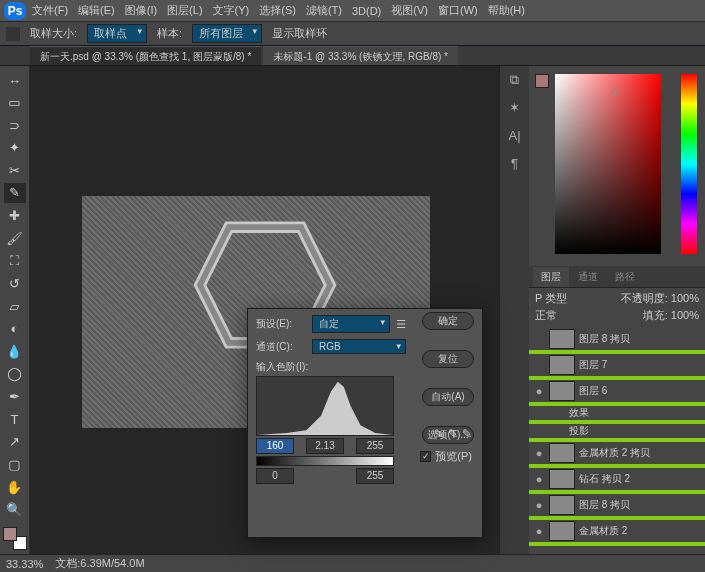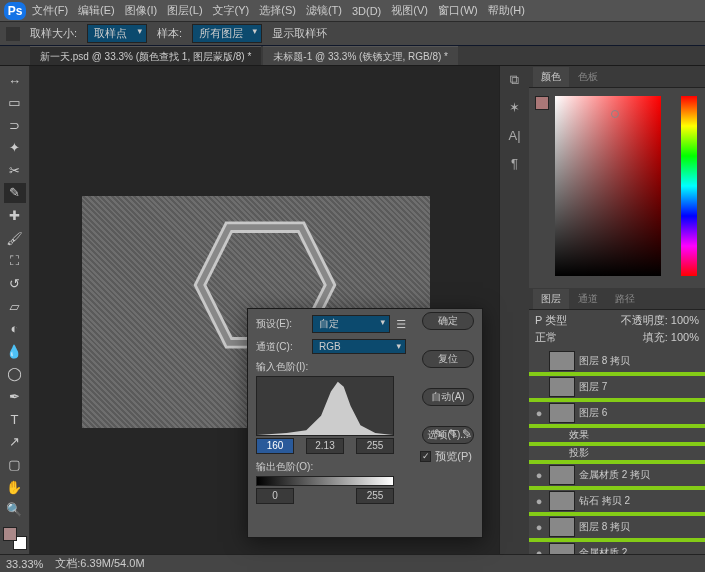--- a/index.html
+++ b/index.html
@@ -138,24 +138,20 @@
   </div>
 
   <div class="dock">
     <div>⧉</div>
     <div>✶</div>
     <div>A|</div>
     <div>¶</div>
   </div>
 
   <div class="panels">
-    <div class="panel-tabs">
-      <div class="ptab">颜色</div>
-      <div class="ptab inactive">色板</div>
-    </div>
     <div class="colorpicker">
       <div class="cursw"></div>
       <div class="colorfield">
           <div class="ring"></div>
         </div>
       <div class="huebar"></div>
     </div>
     <div class="panel-tabs">
       <div class="ptab">图层</div>
       <div class="ptab inactive">通道</div>
@@ -234,21 +230,20 @@
     <div class="histogram">
       <svg viewBox="0 0 138 60" preserveAspectRatio="none">
           <path d="M0,60 L30,58 50,55 65,40 75,15 82,5 88,10 95,30 105,50 120,58 138,60 Z" fill="#ccc"></path>
         </svg>
     </div>
     <div class="sliders">
       <div class="numbox hl">160</div>
       <div class="numbox">2.13</div>
       <div class="numbox">255</div>
     </div>
-    <div style="font-size:10px;margin:6px 0 2px">输出色阶(O):</div>
     <div class="outgrad"></div>
     <div class="sliders">
       <div class="numbox">0</div>
       <div class="numbox">255</div>
     </div>
     <div class="btncol">
       <div class="btn">确定</div>
       <div class="btn">复位</div>
       <div class="btn">自动(A)</div>
       <div class="btn">选项(T)...</div>

